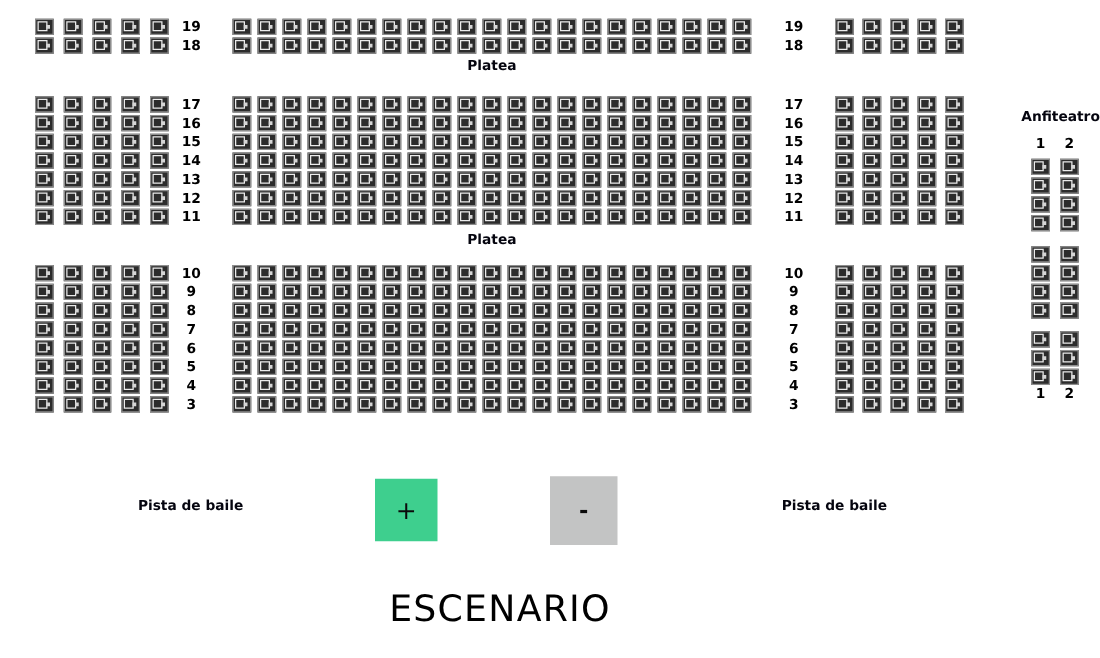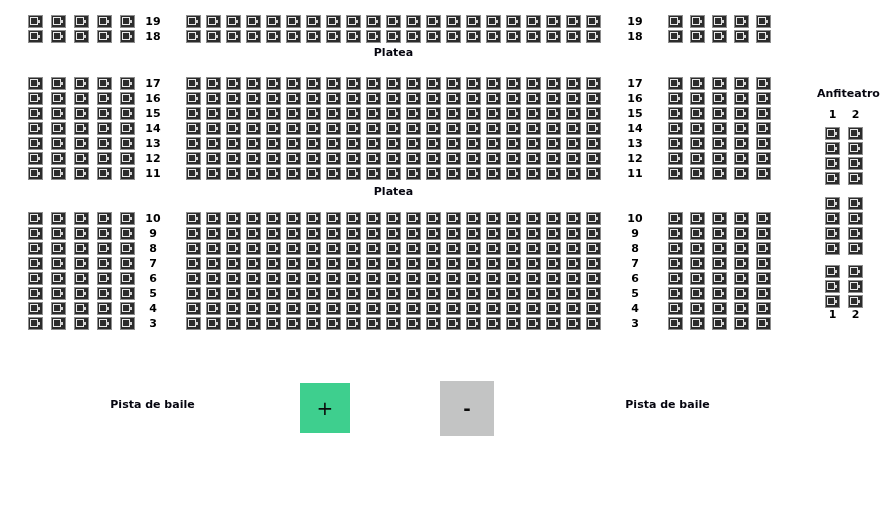--- a/index.html
+++ b/index.html
@@ -675,14 +675,15 @@
       <div class="seat" style="left: 0px; top: 30px; background: rgb(44, 44, 44); border-color: rgb(142, 142, 142);"></div>
       <div class="seat" style="left: 23px; top: 30px; background: rgb(44, 44, 44); border-color: rgb(142, 142, 142);"></div>
     </div>
   <div class="colnums" style="left:825px;top:308px;"><span>1</span><span>2</span></div>
 
   <div class="maplabel center-label" style="left:95px;top:398px;width:115px;">Pista de baile</div>
   <button id="zoom-in" class="btn" style="background: rgb(62, 207, 142);">+</button>
   <button id="zoom-out" class="btn" style="background: rgb(195, 196, 196);">-</button>
   <div class="maplabel center-label" style="left:610px;top:398px;width:115px;">Pista de baile</div>
 
+  <div class="stage">ESCENARIO</div>
 
 </div>
 
 </body></html>

